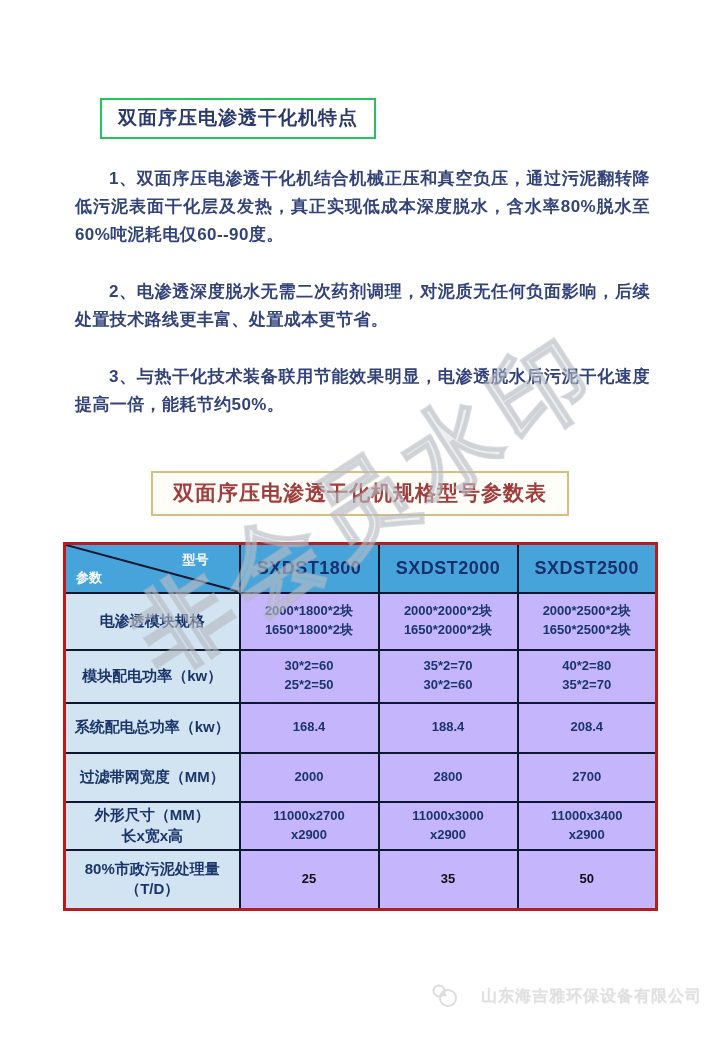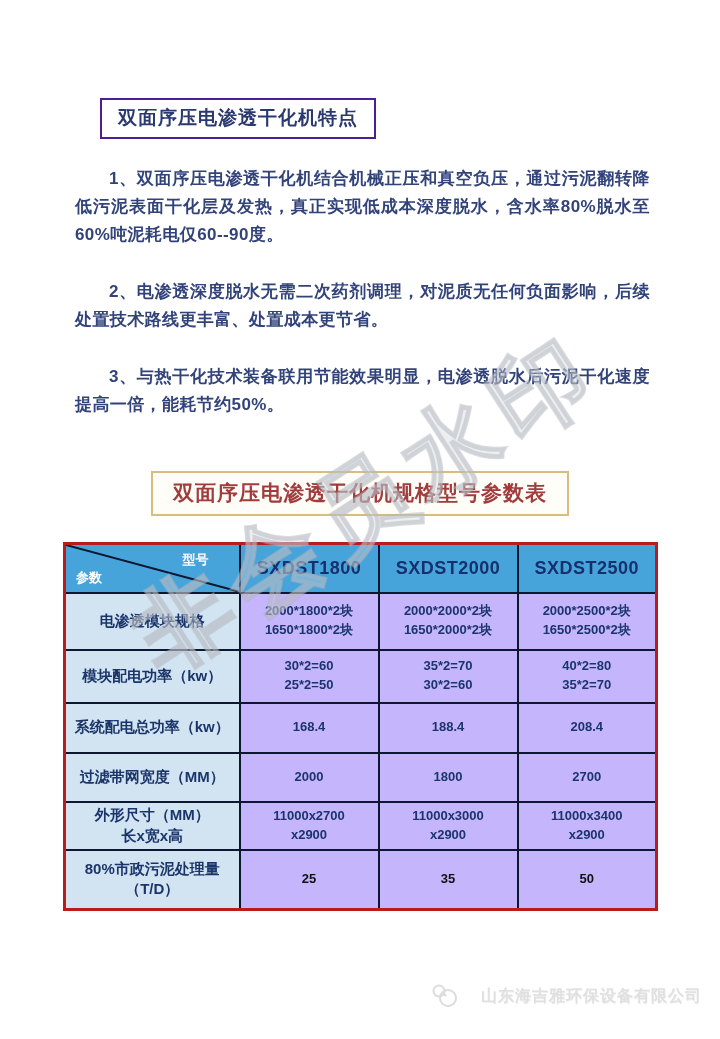--- a/index.html
+++ b/index.html
@@ -6,21 +6,21 @@
   html,body { background:#ffffff; }
   .page {
     position:relative; width:720px; height:1039px; margin:0 auto;
     background:#ffffff; overflow:hidden;
     font-family:"Liberation Sans","DejaVu Sans",sans-serif;
   }
 
   
   .title-badge-blue {
     display:inline-block; margin:98px 0 0 100px;
-    border:2px solid #4c1d95; background:#ffffff;
+    border:2px solid #22c55e; background:#ffffff;
     padding:5px 16px 6px 16px;
     font-family:"Liberation Serif","DejaVu Serif",serif;
     font-size:19px; font-weight:700; color:#2b3a6e; letter-spacing:1px;
   }
   .paragraphs { margin:26px 70px 0 75px; }
   .paragraphs p {
     font-size:17px; font-weight:700; color:#32437a;
     line-height:28px; text-indent:2em; letter-spacing:0.4px;
     margin:0 0 29px 0; text-align:justify;
   }
@@ -152,21 +152,21 @@
         <tr class="r2">
           <th class="row-label">系统配电总功率（kw）</th>
           <td class="val">168.4</td>
           <td class="val">188.4</td>
           <td class="val">208.4</td>
         </tr>
 
         <tr class="r3">
           <th class="row-label">过滤带网宽度（MM）</th>
           <td class="val">2000</td>
-          <td class="val">1800</td>
+          <td class="val">2800</td>
           <td class="val">2700</td>
         </tr>
 
         <tr class="r4">
           <th class="row-label">外形尺寸（MM）
 长x宽x高</th>
           <td class="val">11000x2700
 x2900</td>
           <td class="val">11000x3000
 x2900</td>

